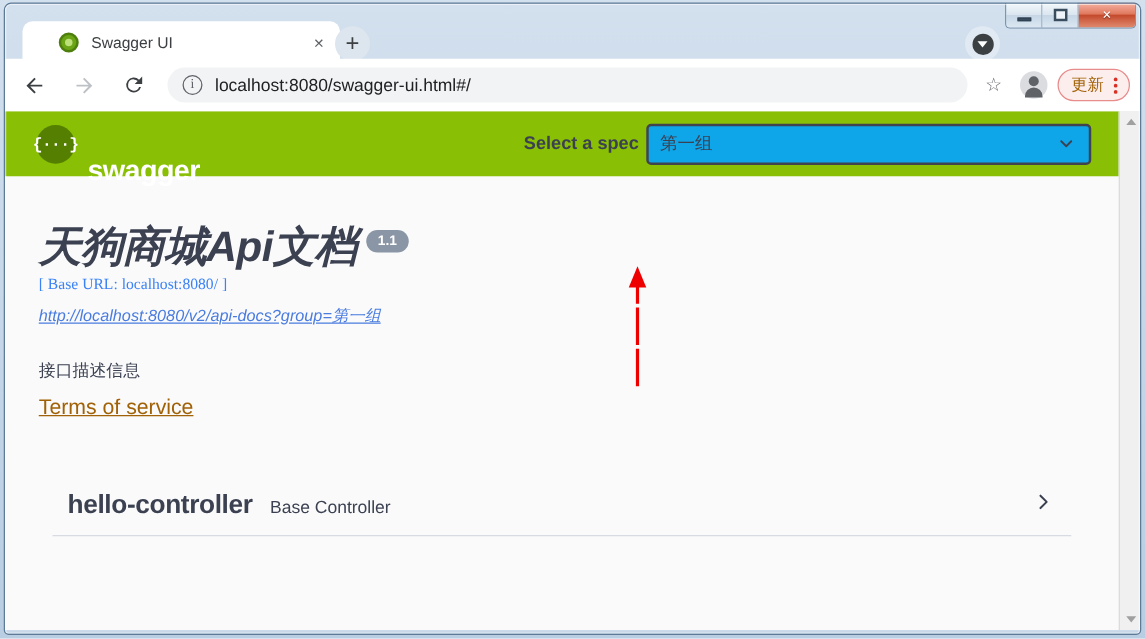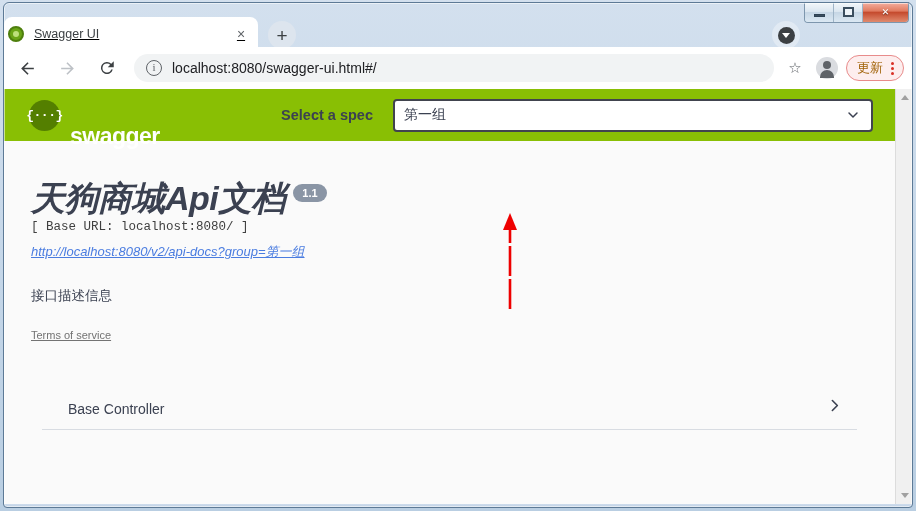--- a/index.html
+++ b/index.html
@@ -57,27 +57,26 @@
     color: #fff; font-size: 13px; font-weight: bold;
     font-family: "Liberation Serif", serif;
     text-shadow: 0 1px 1px rgba(0,0,0,.45);
   }
 
   
   #tabstrip {
     position: absolute; left: 4px; top: 3px; width: 908px; height: 47px;
   }
   #tab {
-    position: absolute; left: 0; top: 14px;
+    position: absolute; left: 14px; top: 14px;
     width: 254px; height: 33px;
     background: #fff;
     border-radius: 8px 8px 0 0;
     display: flex; align-items: center;
-    padding: 0 8px 0 4px;
-    text-decoration: underline;
+    padding: 0 8px 0 29px;
   }
   .favicon {
     width: 16px; height: 16px; border-radius: 50%;
     background: #6aa515;
     border: 2px solid #4e7f0d;
     position: relative; flex: 0 0 auto;
   }
   .favicon::after {
     content: ""; position: absolute;
     left: 3px; top: 3px; width: 6px; height: 6px;
@@ -198,25 +197,25 @@
     font-family: "Liberation Mono", monospace;
     letter-spacing: -.5px;
   }
   #logo-text {
     margin-left: 10px; color: #fff;
     font-size: 23px; font-weight: bold; letter-spacing: -.5px; margin-top: 42px;
   }
   #spec-label {
     margin-left: auto; color: #3b4151;
     font-size: 14.5px; font-weight: bold;
-    padding-right: 20px; white-space: nowrap;
+    padding-right: 6px; white-space: nowrap;
   }
   #spec-select {
-    width: 480px; height: 33px; margin-right: 22px;
-    background: #ffffff; border: 2px solid #41444e; border-radius: 4px;
+    width: 356px; height: 33px; margin-right: 22px;
+    background: #0ea5e9; border: 2px solid #41444e; border-radius: 4px;
     display: flex; align-items: center; padding: 0 10px 0 9px;
     flex: 0 0 auto;
   }
   #spec-value { flex: 1 1 auto; font-size: 14px; color: #3b4151; }
   #spec-chevron { width: 16px; height: 16px; color: #3b4151; flex:0 0 auto;}
 
   
   #info-block { padding: 40px 0 0 27px; }
   #api-title-row { display: flex; align-items: flex-start; }
   #api-title {
@@ -226,33 +225,33 @@
   #api-version {
     margin: 3px 0 0 8px;
     background: #89a;
     background: #8a95a5;
     color: #fff; font-size: 11px; font-weight: bold;
     border-radius: 10px; padding: 3px 9px;
     flex: 0 0 auto;
   }
   #base-url {
     margin-top: 5px;
-    font-family: Liberation Mono, monospace;
-    font-size: 12.5px; color: #404040;
+    font-family: Liberation Serif, serif;
+    font-size: 12.5px; color: #3b82f6;
   }
   #docs-link {
     display: inline-block; margin-top: 9px;
     font-size: 13px; color: #4a7ce0;
     text-decoration: underline;
     font-style: italic;
   }
   #api-desc { margin-top: 26px; font-size: 13.5px; color: #3b4151; }
   .doc-link {
-    display: block; margin-top: 24px;
-    font-size: 11px; color: #737373; text-decoration: underline;
+    display: block; margin-top: 10px;
+    font-size: 17px; color: #a16207; text-decoration: underline;
   }
 
   
   #tag-block {
     margin: 46px 25px 0 25px;
     padding: 0 13px;
   }
   #tag-row {
     display: flex; align-items: baseline;
     padding: 10px 0 12px 12px;
@@ -384,20 +383,21 @@
           <span id="api-version">1.1</span>
         </div>
         <div id="base-url">[ Base URL: localhost:8080/ ]</div>
         <a id="docs-link" href="#">http://localhost:8080/v2/api-docs?group=第一组</a>
         <div id="api-desc">接口描述信息</div>
         <a class="doc-link" href="#">Terms of service</a>
       </div>
 
       <div id="tag-block">
         <div id="tag-row">
+          <span id="tag-name">hello-controller</span>
           <span id="tag-desc">Base Controller</span>
           <span id="tag-expand">
             <svg width="17" height="17" viewBox="0 0 24 24">
               <path d="M9 5l7 7-7 7" fill="none" stroke="currentColor" stroke-width="2.3" stroke-linecap="round" stroke-linejoin="round"></path>
             </svg>
           </span>
         </div>
       </div>
 
       <svg id="annot-arrow" width="24" height="100" viewBox="0 0 24 100">

